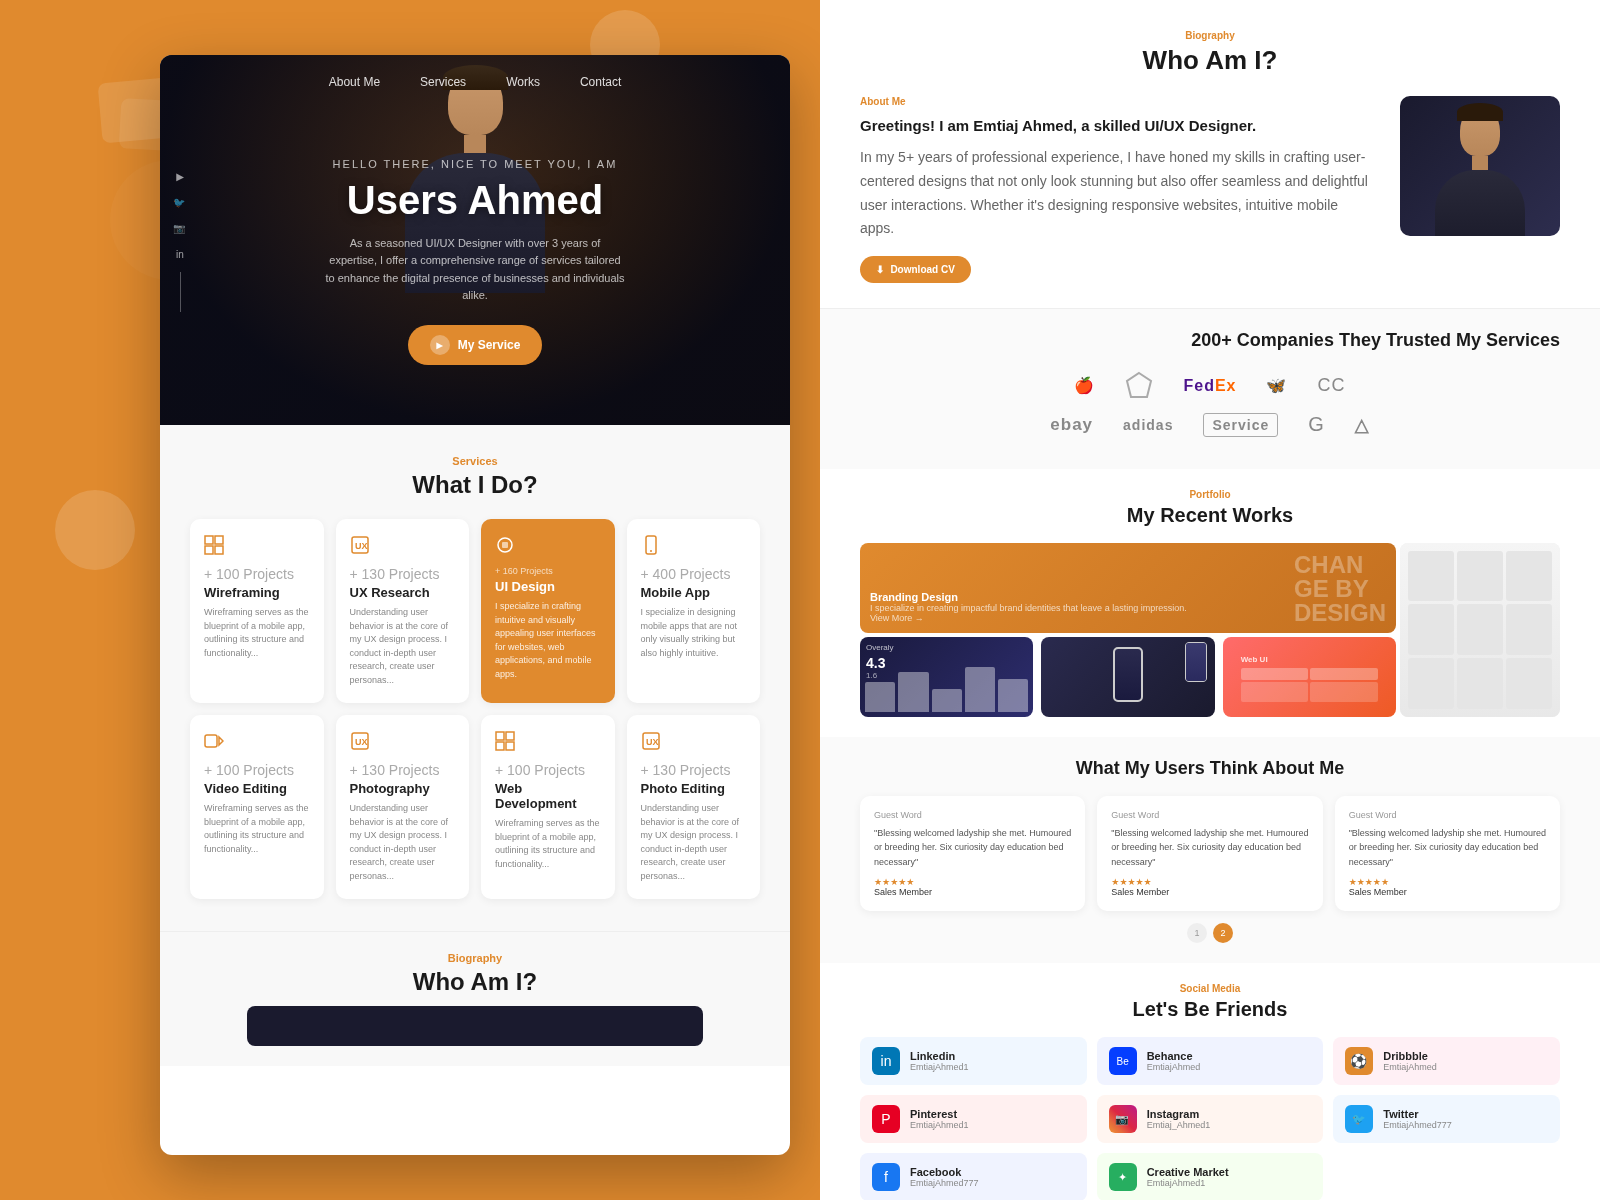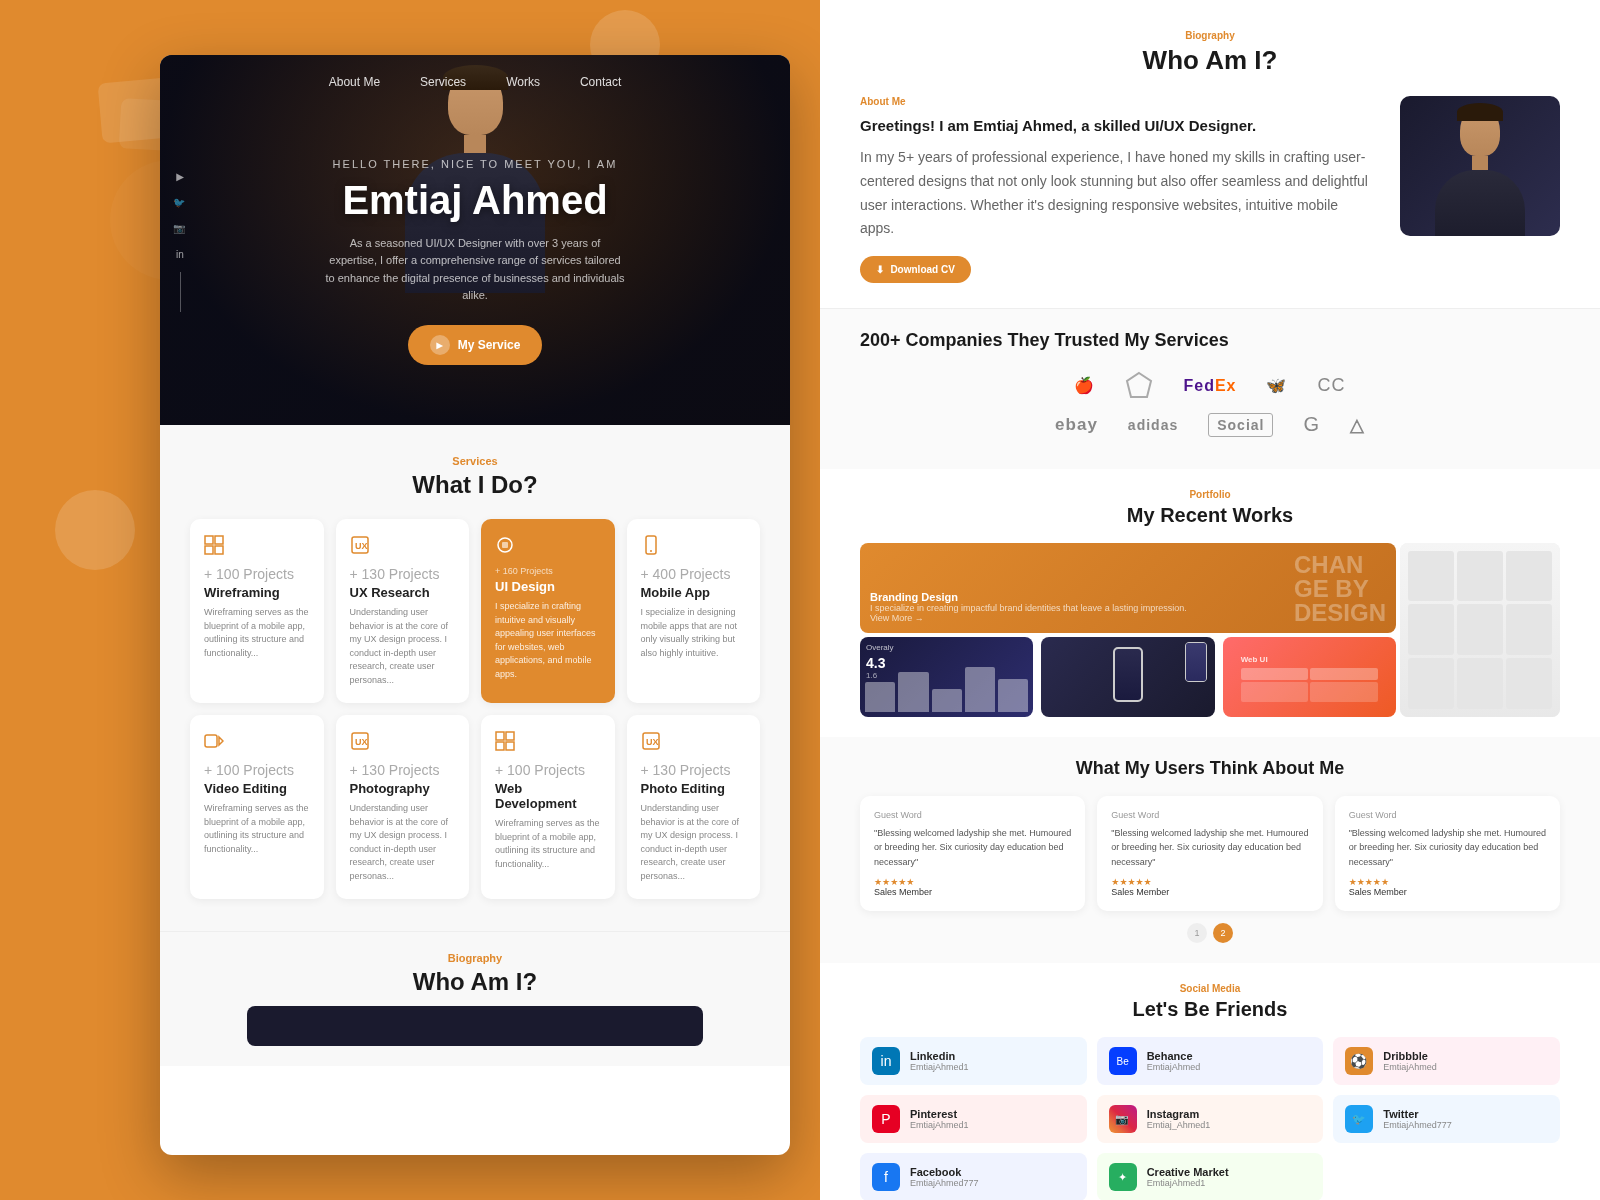--- a/index.html
+++ b/index.html
@@ -311,21 +311,21 @@
 
     
     .companies-section {
       padding: 20px 40px;
       background: #fafafa;
       border-top: 1px solid #eee;
     }
     .companies-title {
       font-size: 18px;
       font-weight: 700;
-      text-align: left;
+      text-align: right;
       color: #1a1a1a;
       margin-bottom: 18px;
       line-height: 1.3;
     }
     .companies-row {
       display: flex;
       justify-content: center;
       align-items: center;
       gap: 30px;
       margin-bottom: 12px;
@@ -672,21 +672,21 @@
     <div class="social-sidebar">
       <div class="social-icon">▶</div>
       <div class="social-icon">🐦</div>
       <div class="social-icon">📷</div>
       <div class="social-icon">in</div>
       <div class="social-line"></div>
     </div>
 
     <div class="hero-text">
       <div class="hero-subtitle">HELLO THERE, NICE TO MEET YOU, I AM</div>
-      <div class="hero-name">Emtiaj Ahmed</div>
+      <div class="hero-name">Users Ahmed</div>
       <div class="hero-desc">As a seasoned UI/UX Designer with over 3 years of expertise, I offer a comprehensive range of services tailored to enhance the digital presence of businesses and individuals alike.</div>
       <button class="hero-btn">
         <span class="hero-btn-icon">▶</span>
         <span>My Service</span>
       </button>
     </div>
   </div>
 
   <div class="services-section">
     <div class="section-tag">Services</div>
@@ -841,21 +841,21 @@
 
       <span class="company-logo company-logo-large" style="color:#4d148c;font-size:16px;font-weight:900;">Fed<span style="color:#ff6600;">Ex</span></span>
 
       <span class="company-logo company-logo-large">🦋</span>
 
       <span class="company-logo" style="font-size:18px;color:#888;font-weight:400;">CC</span>
     </div>
     <div class="companies-row">
       <span class="company-logo company-logo-large" style="font-size:17px;color:#888;font-weight:700;">ebay</span>
       <span class="company-logo company-logo-large" style="font-size:14px;color:#888;font-weight:700;">adidas</span>
-      <span class="company-logo" style="border:1.5px solid #aaa;padding:3px 8px;border-radius:3px;font-size:14px;color:#888;font-weight:600;">Social</span>
+      <span class="company-logo" style="border:1.5px solid #aaa;padding:3px 8px;border-radius:3px;font-size:14px;color:#888;font-weight:600;">Service</span>
       <span class="company-logo company-logo-large" style="font-size:20px;color:#888;font-weight:400;">G</span>
       <span class="company-logo company-logo-large" style="font-size:18px;color:#888;">△</span>
     </div>
   </div>
 
   <div class="portfolio-section">
     <div class="portfolio-tag">Portfolio</div>
     <div class="portfolio-title">My Recent Works</div>
     <div class="portfolio-grid">
 

